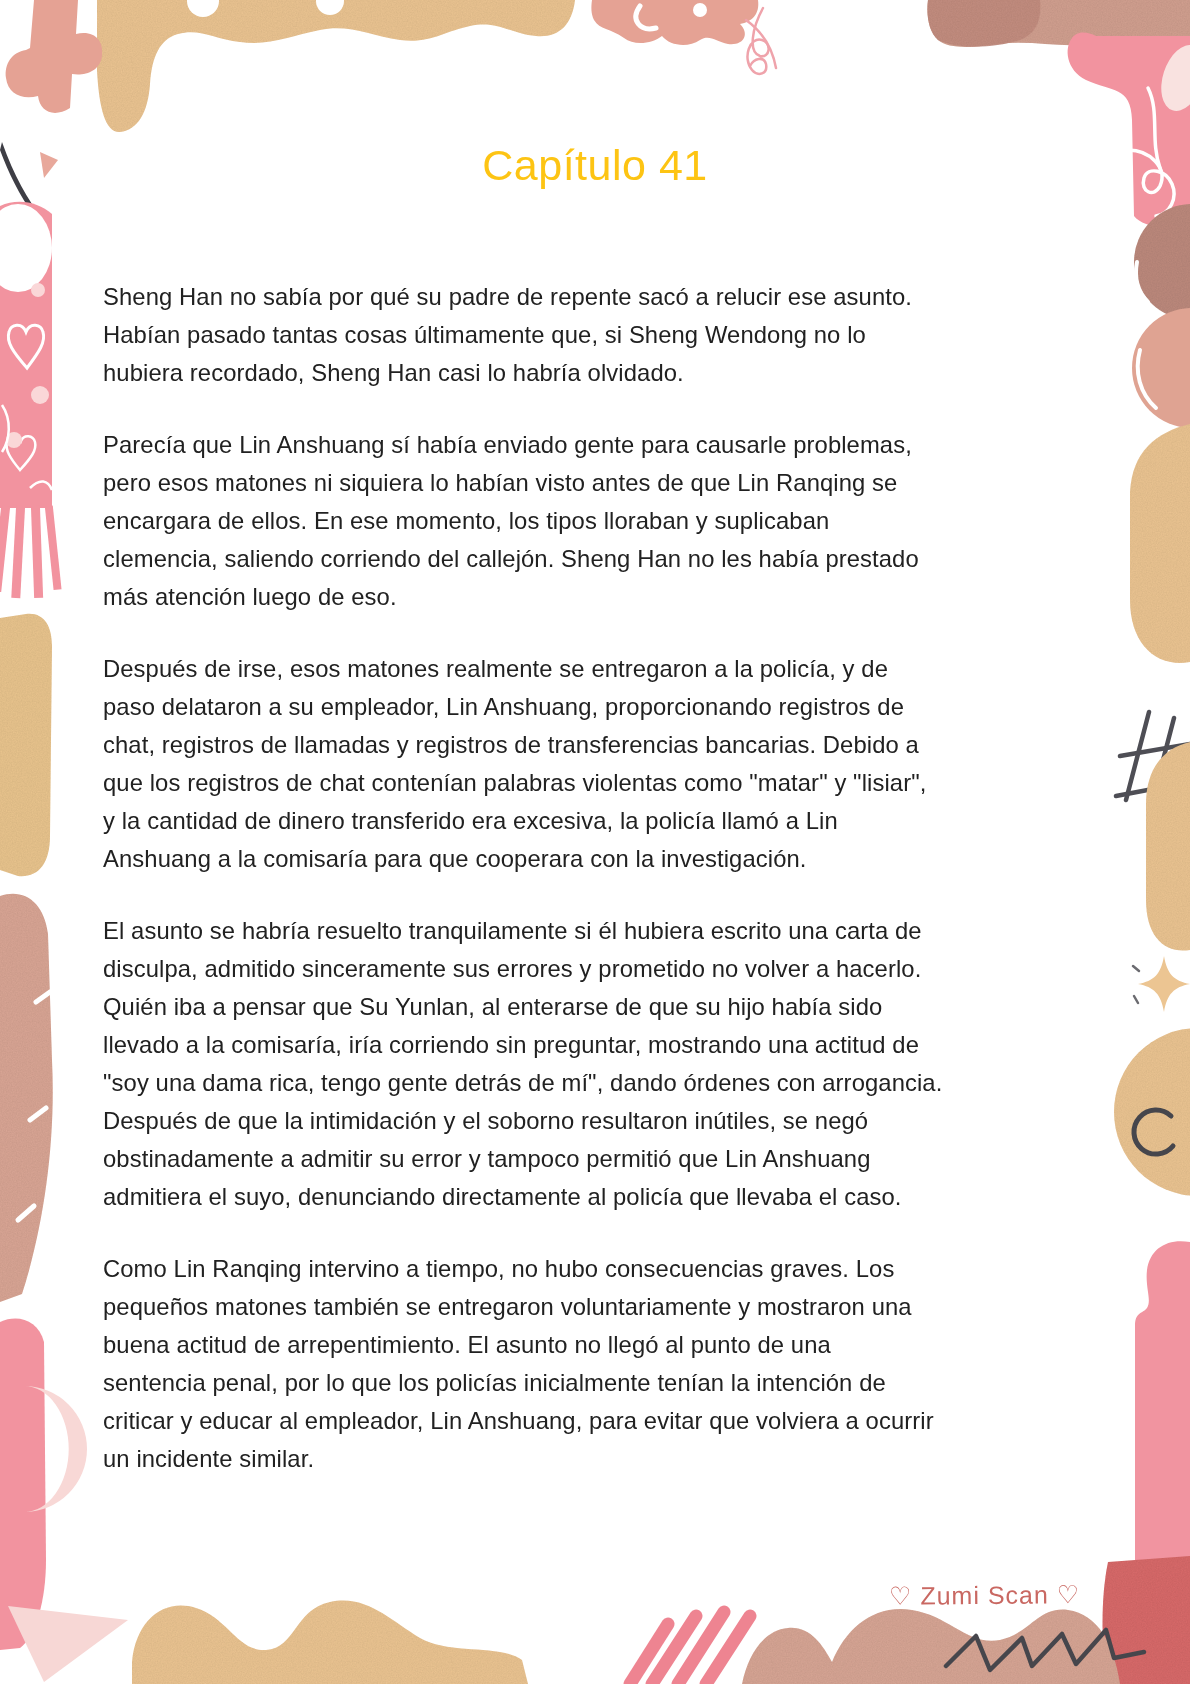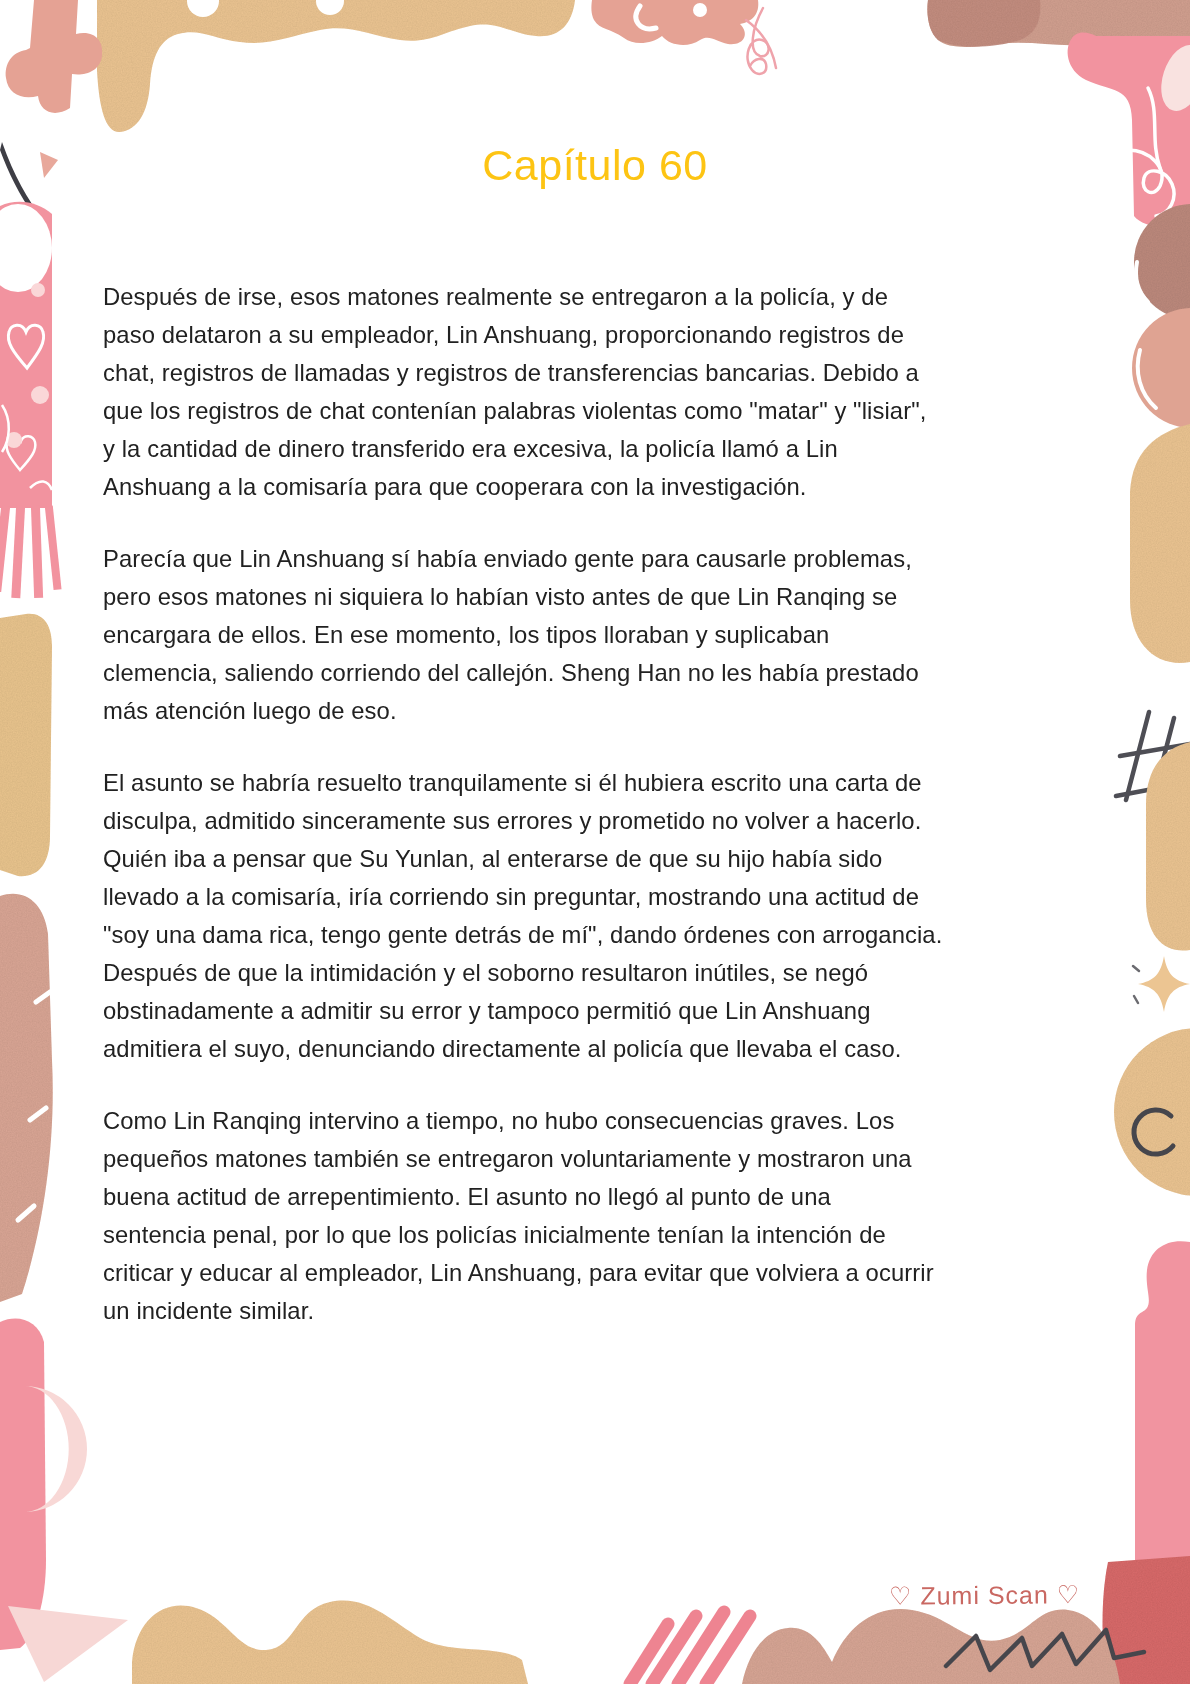--- a/index.html
+++ b/index.html
@@ -164,34 +164,37 @@
       <path d="M18,1220 L34,1206"></path>
     </g>
 
     <g>
       <path fill="#F2939F" d="M0,1322 C18,1314 38,1320 44,1342 L46,1560 C46,1600 36,1636 20,1648 L0,1650 Z"></path>
       <path fill="#F8D8D6" d="M24,1386 A62,62 0 0 1 24,1512 A44,62 0 0 0 24,1386 Z"></path>
     </g>
     <path fill="#F7D7D5" d="M8,1606 L128,1620 L44,1682 Z"></path>
   </svg>
 
-  <div class="chapter-title">Capítulo 60</div>
+  <div class="chapter-title">Capítulo 41</div>
 
   <div class="content">
+    <p class="para">Sheng Han no sabía por qué su padre de repente sacó a relucir ese asunto.
+Habían pasado tantas cosas últimamente que, si Sheng Wendong no lo
+hubiera recordado, Sheng Han casi lo habría olvidado.</p>
+    <p class="para">Parecía que Lin Anshuang sí había enviado gente para causarle problemas,
+pero esos matones ni siquiera lo habían visto antes de que Lin Ranqing se
+encargara de ellos. En ese momento, los tipos lloraban y suplicaban
+clemencia, saliendo corriendo del callejón. Sheng Han no les había prestado
+más atención luego de eso.</p>
     <p class="para">Después de irse, esos matones realmente se entregaron a la policía, y de
 paso delataron a su empleador, Lin Anshuang, proporcionando registros de
 chat, registros de llamadas y registros de transferencias bancarias. Debido a
 que los registros de chat contenían palabras violentas como "matar" y "lisiar",
 y la cantidad de dinero transferido era excesiva, la policía llamó a Lin
 Anshuang a la comisaría para que cooperara con la investigación.</p>
-    <p class="para">Parecía que Lin Anshuang sí había enviado gente para causarle problemas,
-pero esos matones ni siquiera lo habían visto antes de que Lin Ranqing se
-encargara de ellos. En ese momento, los tipos lloraban y suplicaban
-clemencia, saliendo corriendo del callejón. Sheng Han no les había prestado
-más atención luego de eso.</p>
     <p class="para">El asunto se habría resuelto tranquilamente si él hubiera escrito una carta de
 disculpa, admitido sinceramente sus errores y prometido no volver a hacerlo.
 Quién iba a pensar que Su Yunlan, al enterarse de que su hijo había sido
 llevado a la comisaría, iría corriendo sin preguntar, mostrando una actitud de
 "soy una dama rica, tengo gente detrás de mí", dando órdenes con arrogancia.
 Después de que la intimidación y el soborno resultaron inútiles, se negó
 obstinadamente a admitir su error y tampoco permitió que Lin Anshuang
 admitiera el suyo, denunciando directamente al policía que llevaba el caso.</p>
     <p class="para">Como Lin Ranqing intervino a tiempo, no hubo consecuencias graves. Los
 pequeños matones también se entregaron voluntariamente y mostraron una

